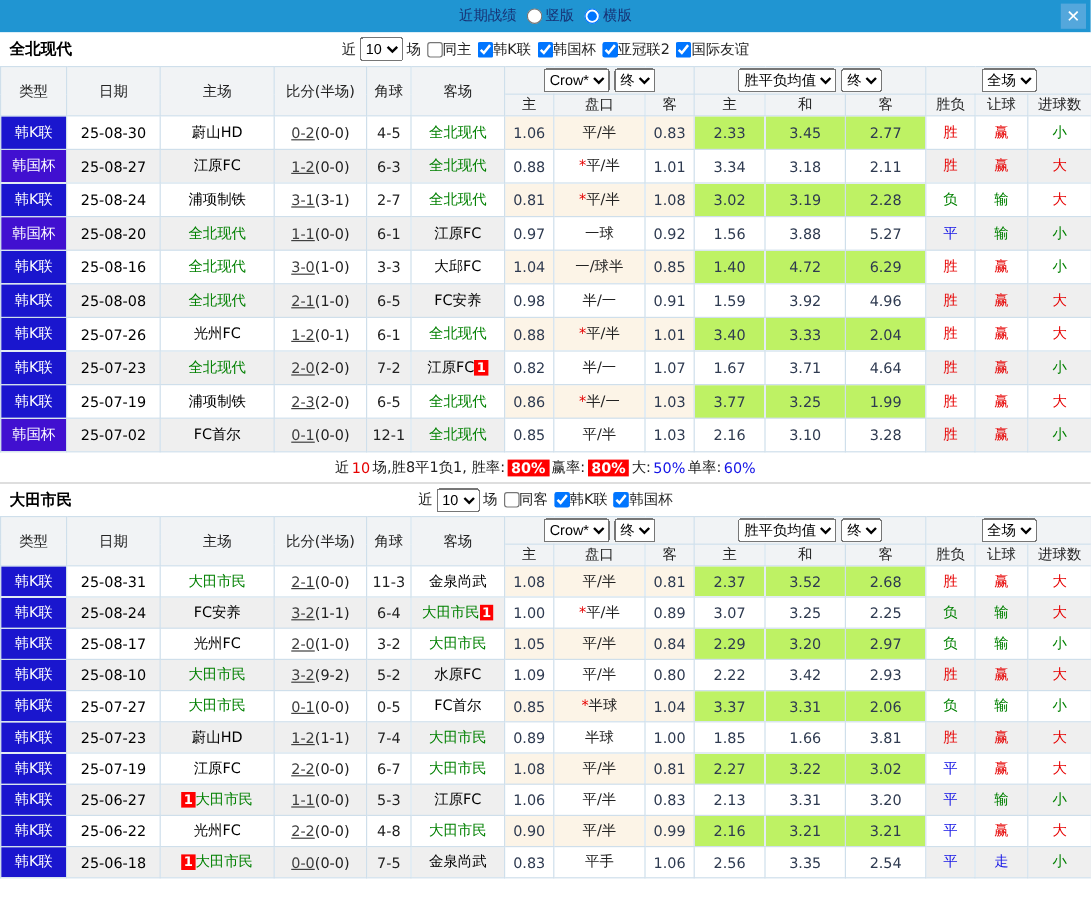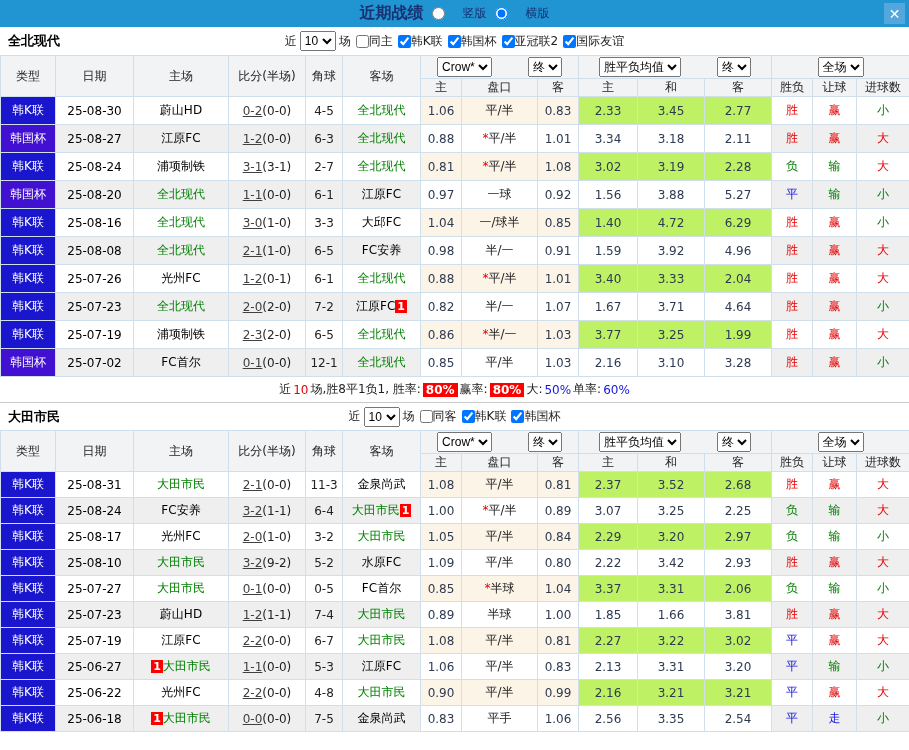--- a/index.html
+++ b/index.html
@@ -1,39 +1,39 @@
 <!DOCTYPE html>
 <html lang="zh"><head>
 <meta charset="utf-8">
 <style>
   *{box-sizing:border-box;}
   html,body{margin:0;padding:0;}
   body{width:909px;height:750px;overflow:hidden;background:#fff;
        font-family:"DejaVu Sans","Liberation Sans",sans-serif;font-size:12px;color:#222;}
   
   .titlebar{height:27px;background:#2095d2;display:flex;align-items:center;justify-content:center;gap:8px;position:relative;}
-  .title{font-weight:bold;font-size:16px;color:#173173;}
-  .layout-radio{display:flex;align-items:center;gap:18px;color:#173173;cursor:pointer;}
+  .title{font-weight:normal;font-size:12px;color:#173173;}
+  .layout-radio{display:flex;align-items:center;gap:3px;color:#173173;cursor:pointer;}
   input[type=radio],input[type=checkbox]{margin:0;vertical-align:middle;}
   .close-btn{position:absolute;right:4px;top:3px;width:21px;height:21px;background:#54a7dc;color:#fff;
        font-size:14px;font-weight:bold;display:flex;align-items:center;justify-content:center;cursor:pointer;}
   
   .sec-head{height:28px;position:relative;display:flex;align-items:center;justify-content:center;background:#fff;}
   .sec2 .sec-head{border-top:1px solid #c9c9c9;}
   .team-title{position:absolute;left:8px;font-weight:bold;font-size:13px;color:#000;}
   .filters{display:flex;align-items:center;gap:3px;}
   .filters select{height:20px;font-size:12px;}
   .filters .cb{display:flex;align-items:center;margin-left:2px;cursor:pointer;}
   
   table{width:909px;border-collapse:collapse;table-layout:fixed;}
   th,td{border:1px solid #cfdfeb;text-align:center;padding:0;overflow:hidden;white-space:nowrap;}
   thead th{background:#f1f3f5;font-weight:normal;color:#222;}
   .hdr-group th{height:23px;}
   .hdr-sub th{height:17px;}
-  thead select{font-size:12px;height:20px;margin:0 16px;}
+  thead select{font-size:12px;height:20px;margin:0 0;}
   tbody td{height:28px;}
   .sec2 tbody td{height:26px;}
   .lg{color:#fff;}
   .lg-k{background:#1a16ce;}
   .lg-c{background:#4110d0;}
   .date{color:#000000;}
   .team-cell{color:#000;}
   .focal{color:#008000;}
   .ft{color:#404040;text-decoration:underline;}
   .ht{color:#222;}

